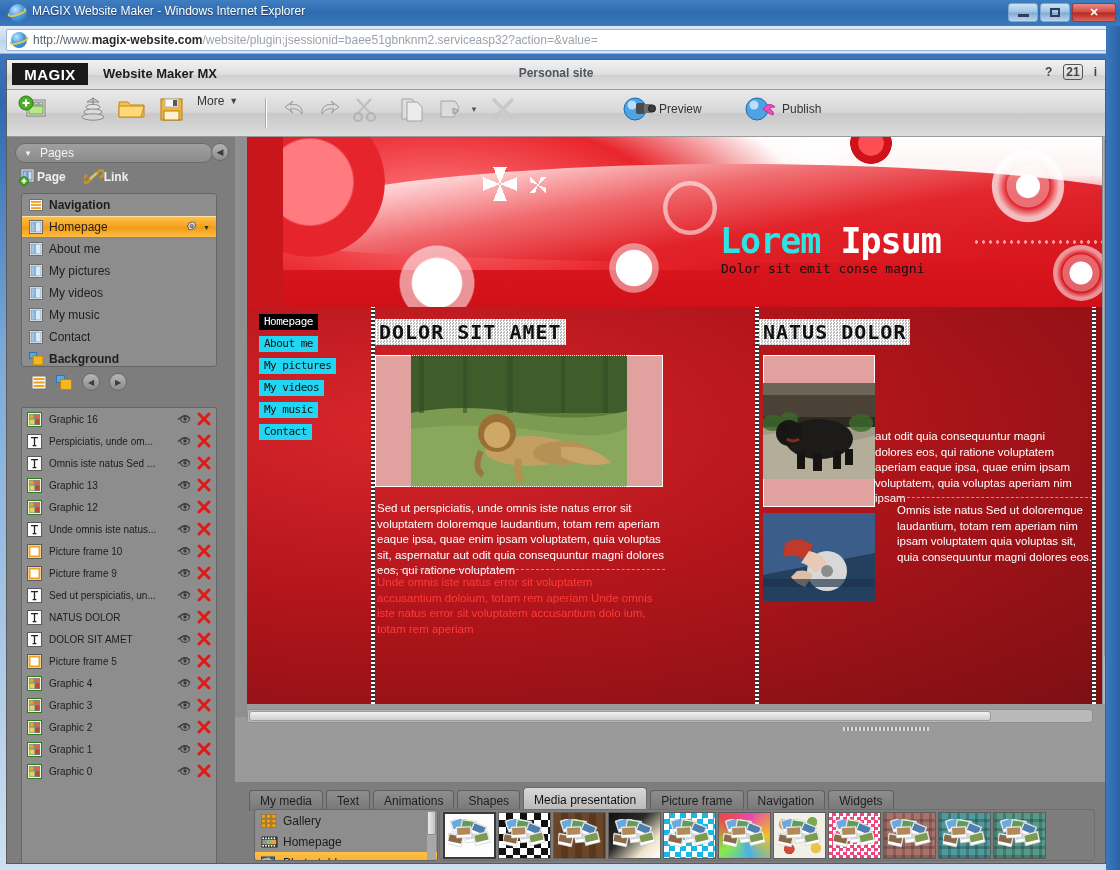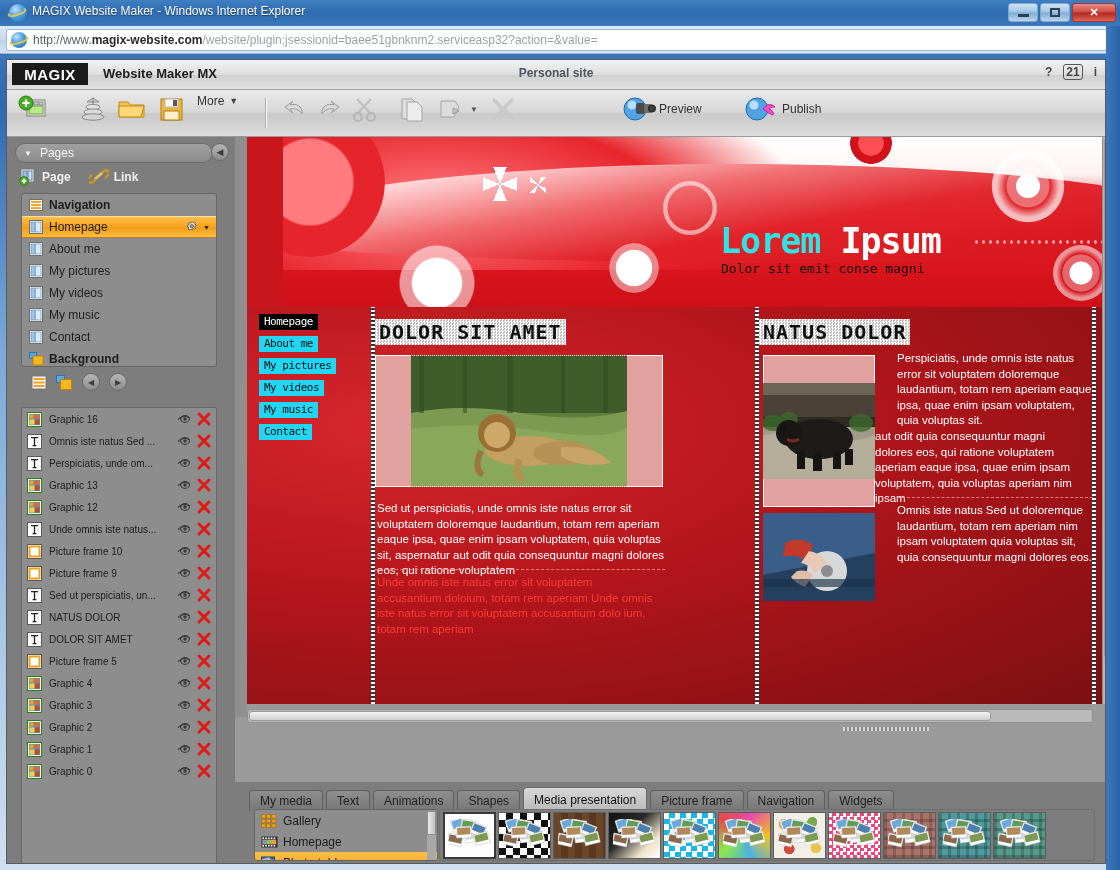--- a/index.html
+++ b/index.html
@@ -119,21 +119,21 @@
     display:flex;align-items:center;color:#f2f2f2;font-size:12px;
   }
   .panelhdr .ptri{margin-left:8px;margin-right:8px;font-size:8px;}
   .collapsebtn{
     position:absolute;right:6px;top:6px;width:18px;height:18px;border-radius:50%;
     background:linear-gradient(180deg,#b4b4b4,#8d8d8d);border:1px solid #6a6a6a;
     color:#3a3a3a;font-size:9px;display:flex;align-items:center;justify-content:center;
     box-sizing:border-box;
   }
   .pgtools{position:absolute;left:12px;top:31px;display:flex;gap:18px;align-items:center;}
-  .pgtools .t{display:flex;align-items:center;gap:5px;color:#f0f0f0;font-size:12px;font-weight:bold;}
+  .pgtools .t{display:flex;align-items:center;color:#f0f0f0;font-size:12px;font-weight:bold;}
 
   #pagelist{
     position:absolute;left:14px;top:56px;width:196px;height:174px;
     background:#8d8d8d;border:1px solid #666;box-sizing:border-box;
     border-radius:3px;overflow:hidden;
   }
   .pgrow{
     height:22px;display:flex;align-items:center;gap:6px;padding-left:7px;
     font-size:12px;color:#1e1e1e;position:relative;box-sizing:border-box;
   }
@@ -627,36 +627,36 @@
               </svg></span>
             <span class="xdel"><svg width="14" height="14" viewBox="0 0 14 14">
                 <path d="M2 2l10 10M12 2L2 12" stroke="#e01b17" stroke-width="3" stroke-linecap="round"></path>
               </svg></span>
           </div>
           <div class="lrow">
             <span class="licon"><svg width="15" height="15" viewBox="0 0 15 15">
                 <rect x="0.5" y="0.5" width="14" height="14" fill="#fcfcfc" stroke="#5a5a5a"></rect>
                 <path d="M4 3.6h7M7.5 3.6v8M5.6 11.6h3.8" stroke="#222" stroke-width="1.3" fill="none"></path>
               </svg></span>
-            <span class="lname">Omnis iste natus Sed ...</span>
+            <span class="lname">Perspiciatis, unde om...</span>
             <span class="eye"><svg width="16" height="12" viewBox="0 0 16 12">
                 <path d="M1 6.5q5-5 12-1.5" stroke="#3a3a3a" stroke-width="1.1" fill="none"></path>
                 <ellipse cx="8" cy="6" rx="4.4" ry="3.4" fill="none" stroke="#3a3a3a" stroke-width="1.1"></ellipse>
                 <circle cx="8" cy="6" r="1.7" fill="#3a3a3a"></circle>
               </svg></span>
             <span class="xdel"><svg width="14" height="14" viewBox="0 0 14 14">
                 <path d="M2 2l10 10M12 2L2 12" stroke="#e01b17" stroke-width="3" stroke-linecap="round"></path>
               </svg></span>
           </div>
           <div class="lrow">
             <span class="licon"><svg width="15" height="15" viewBox="0 0 15 15">
                 <rect x="0.5" y="0.5" width="14" height="14" fill="#fcfcfc" stroke="#5a5a5a"></rect>
                 <path d="M4 3.6h7M7.5 3.6v8M5.6 11.6h3.8" stroke="#222" stroke-width="1.3" fill="none"></path>
               </svg></span>
-            <span class="lname">Perspiciatis, unde om...</span>
+            <span class="lname">Omnis iste natus Sed ...</span>
             <span class="eye"><svg width="16" height="12" viewBox="0 0 16 12">
                 <path d="M1 6.5q5-5 12-1.5" stroke="#3a3a3a" stroke-width="1.1" fill="none"></path>
                 <ellipse cx="8" cy="6" rx="4.4" ry="3.4" fill="none" stroke="#3a3a3a" stroke-width="1.1"></ellipse>
                 <circle cx="8" cy="6" r="1.7" fill="#3a3a3a"></circle>
               </svg></span>
             <span class="xdel"><svg width="14" height="14" viewBox="0 0 14 14">
                 <path d="M2 2l10 10M12 2L2 12" stroke="#e01b17" stroke-width="3" stroke-linecap="round"></path>
               </svg></span>
           </div>
           <div class="lrow">
@@ -1006,21 +1006,20 @@
               <path d="M0 62 L112 40 V88 H0z" fill="#24405f"></path>
               <circle cx="64" cy="58" r="20" fill="#d8d8d8"></circle>
               <circle cx="64" cy="58" r="6" fill="#8c8c8c"></circle>
               <path d="M22 30q14 -8 28 2l-6 16q-12 -8 -24 -4z" fill="#c0392b"></path>
               <path d="M46 38q12 2 18 12l-12 10q-8 -10 -14 -10z" fill="#e8c9b5"></path>
               <path d="M34 58q10 -2 16 4l-8 12q-10 -4 -14 -10z" fill="#e0bda6"></path>
               <rect x="0" y="66" width="112" height="8" fill="#1b3149" opacity=".65"></rect>
             </svg>
           </div>
 
-          <div class="bodytext" style="left:650px;top:44px;width:200px;">Perspiciatis, unde omnis iste natus error sit voluptatem doloremque laudantium, totam rem aperiam eaque ipsa, quae enim ipsam voluptatem, quia  voluptas sit.</div>
           <div class="bodytext" style="left:628px;top:122px;width:204px;">aut odit quia consequuntur magni dolores eos, qui ratione voluptatem aperiam eaque ipsa, quae enim ipsam voluptatem, quia voluptas  aperiam nim ipsam</div>
           <div class="hdashed" style="left:650px;top:190px;width:196px;"></div>
           <div class="bodytext" style="left:650px;top:196px;width:200px;">Omnis iste natus Sed ut doloremque laudantium, totam rem aperiam nim ipsam voluptatem  quia  voluptas sit, quia consequuntur magni dolores eos.</div>
         </div>
 
         <div id="vscrollright">
           <div class="vthumb"></div>
         </div>
       </div>
 

